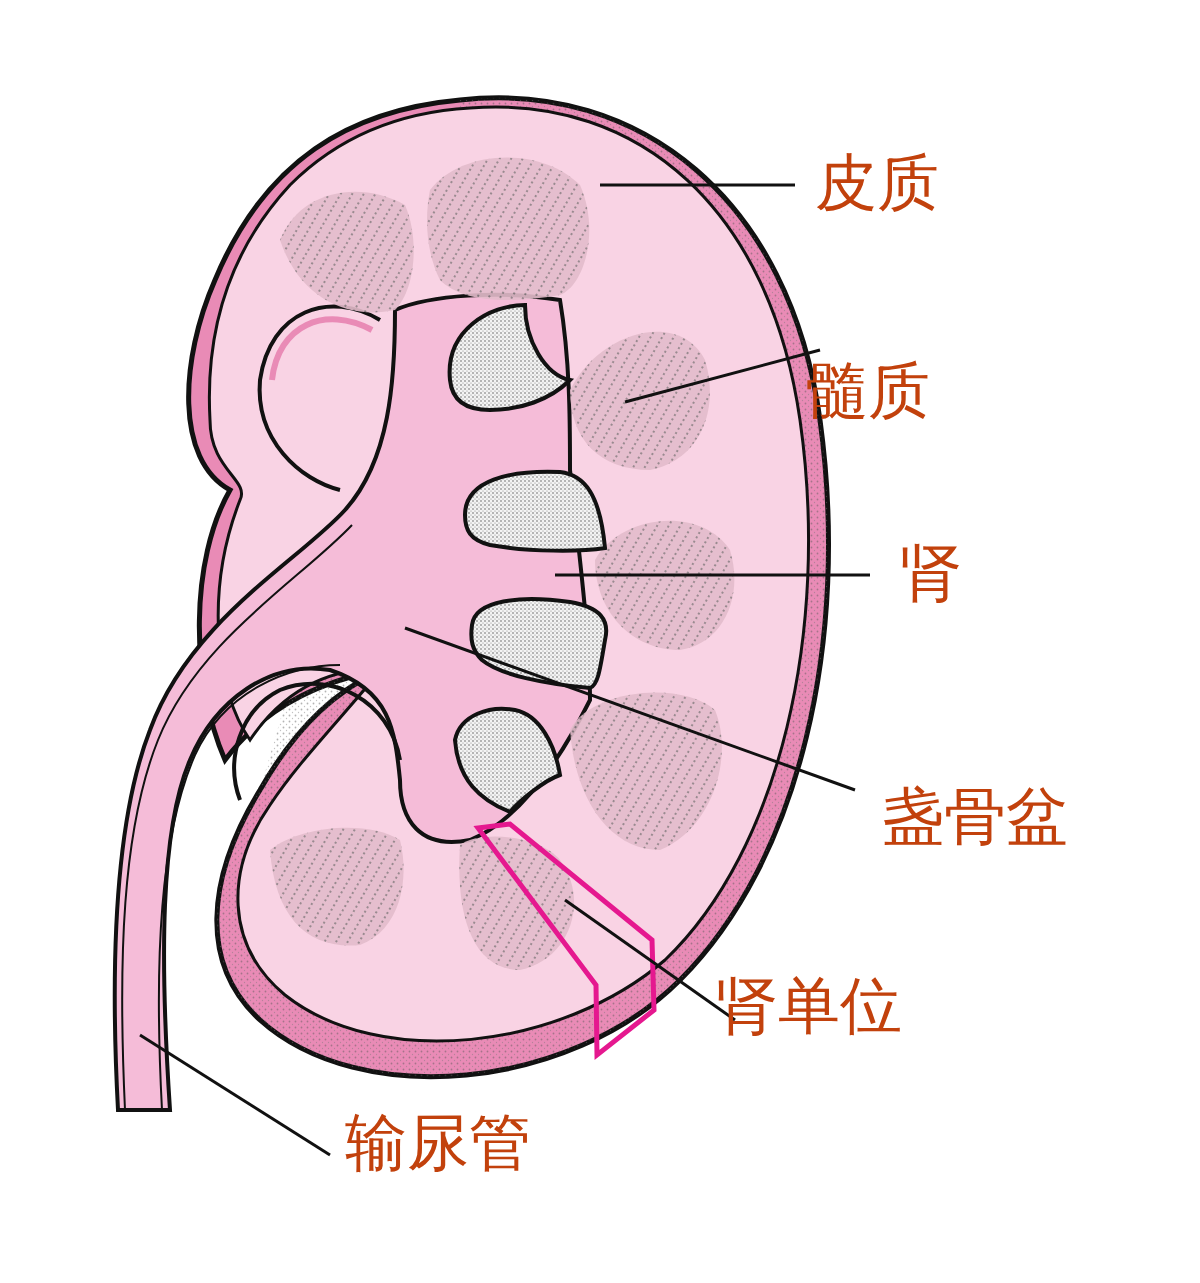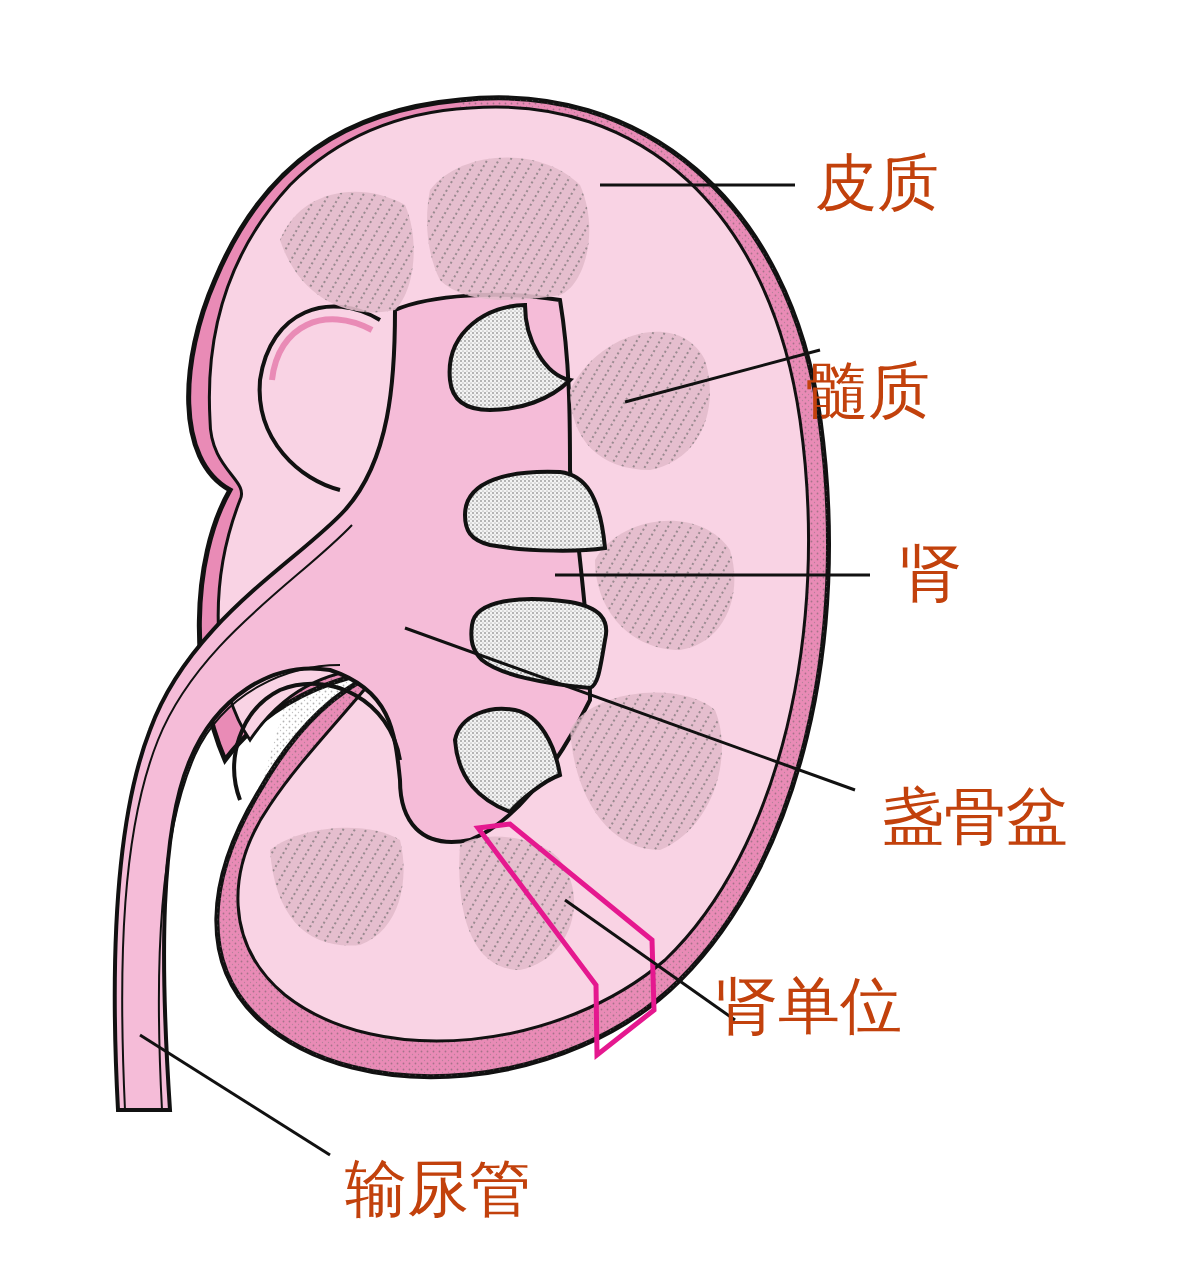--- a/index.html
+++ b/index.html
@@ -72,13 +72,13 @@
     <line x1="565" y1="900" x2="735" y2="1020"></line>
     <line x1="140" y1="1035" x2="330" y2="1155"></line>
   </g>
 </svg>
 
 <div class="label" style="left:815px;top:152px;">皮质</div>
 <div class="label" style="left:806px;top:320px;margin-top:40px;">髓质</div>
 <div class="label" style="left:900px;top:542px;">肾</div>
 <div class="label" style="left:882px;top:755px;margin-top:31px;">盏骨盆</div>
 <div class="label" style="left:716px;top:975px;">肾单位</div>
-<div class="label" style="left:345px;top:1158px;text-align:center;">输尿管</div>
+<div class="label" style="left:345px;top:1112px;text-align:center;">输尿管</div>
 
 </body></html>

